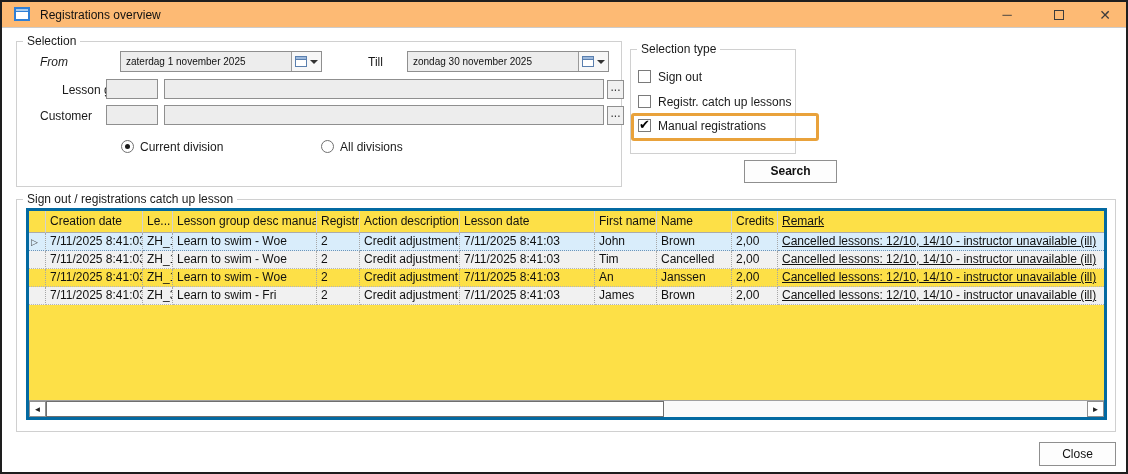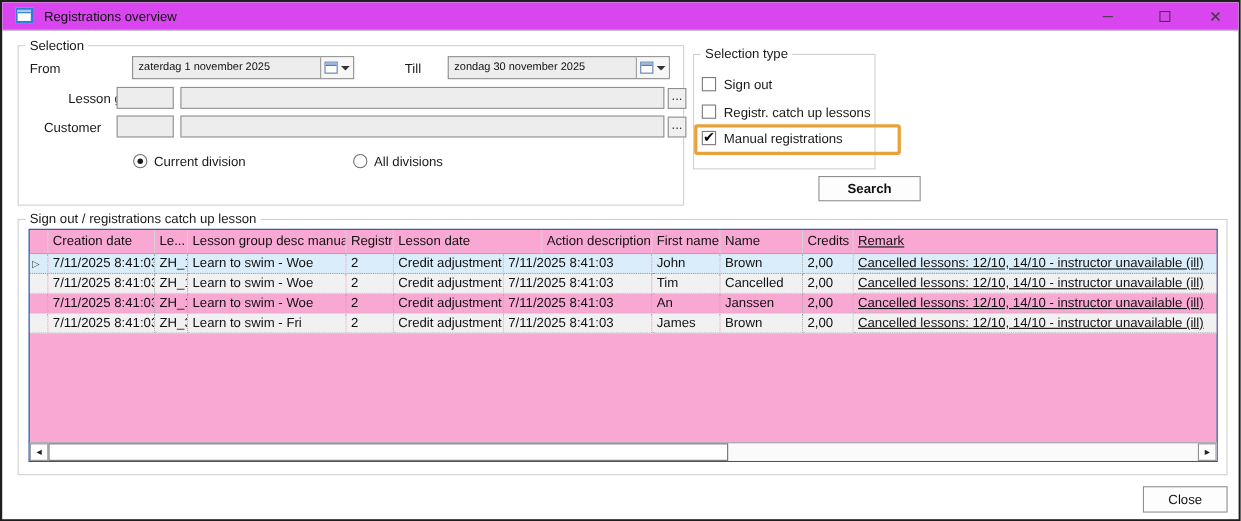--- a/index.html
+++ b/index.html
@@ -5,21 +5,21 @@
   * { margin:0; padding:0; box-sizing:border-box; }
   html,body { background:#e8e8e8; }
   body { font-family:"Liberation Sans","DejaVu Sans",sans-serif; font-size:12px; color:#1a1a1a; }
 
   .win {
     position:relative; width:1128px; height:474px;
     background:#ffffff; border:2px solid #1e1e1e; overflow:hidden;
   }
 
   
-  .titlebar { position:absolute; left:0; top:0; right:0; height:26px; background:#d946ef; border-bottom:1px solid #cccccc; }
+  .titlebar { position:absolute; left:0; top:0; right:0; height:26px; background:#fdba74; border-bottom:1px solid #cccccc; }
   .app-icon { position:absolute; left:12px; top:5px; width:16px; height:14px; border:2px solid #2f7fd6; background:#fff; }
   .app-icon .band { height:3px; background:#a9cdf0; border-bottom:1px solid #2f7fd6; }
   .title-text { position:absolute; left:38px; top:0; line-height:26px; font-size:12px; color:#111; }
   .winbtn { position:absolute; top:0; width:34px; height:26px; text-align:center; line-height:26px; color:#3c3c3c; font-size:13px; cursor:default; }
   .btn-min { left:988px; }
   .btn-max { left:1040px; }
   .btn-close { left:1086px; font-size:14px; }
   .max-box { display:inline-block; width:10px; height:10px; border:1px solid #3c3c3c; vertical-align:middle; margin-top:-2px; }
 
   
@@ -42,21 +42,21 @@
   .radio { position:absolute; width:13px; height:13px; border:1px solid #707070; border-radius:50%; background:#fff; }
   .radio.selected::after { content:""; position:absolute; left:3px; top:3px; width:5px; height:5px; border-radius:50%; background:#1a1a1a; }
   .cb { position:absolute; width:13px; height:13px; border:1px solid #7a7a7a; background:#fff; }
   .cb .mark { position:absolute; left:0px; top:-3px; font-size:13px; color:#000; }
   .hl-box { position:absolute; border:3px solid #e9a23b; border-radius:3px; background:transparent; }
 
   
   .pushbtn { position:absolute; background:#fdfdfd; border:1px solid #8f8f8f; font-size:12px; color:#111; text-align:center; }
 
   
-  .grid { position:absolute; left:24px; top:206px; width:1081px; height:212px; border:1px solid #0369a1; background:#f9a8d4; overflow:hidden; }
+  .grid { position:absolute; left:24px; top:206px; width:1081px; height:212px; border:3px solid #0369a1; background:#fde047; overflow:hidden; }
   .grow { display:flex; width:100%; }
   .hrow { height:22px; }
   .drow { height:18px; }
   .cell { flex:0 0 auto; overflow:hidden; white-space:nowrap; padding-left:4px; font-size:12px; }
   .hcell { line-height:21px; border-right:1px solid #d2d2d2; border-bottom:1px solid #ababab; color:#111; }
   .dcell { line-height:17px; border-right:1px dotted #a6a6a6; border-bottom:1px dotted #b5b5b5; color:#111; }
   .c0 { width:17px; padding-left:2px; }
   .c1 { width:97px; } .c2 { width:30px; } .c3 { width:144px; } .c4 { width:43px; }
   .c5 { width:100px; } .c6 { width:135px; } .c7 { width:62px; } .c8 { width:75px; }
   .c9 { width:46px; } .c10 { flex:1 1 auto; border-right:none;text-decoration:underline; }
@@ -83,21 +83,21 @@
     <div class="title-text">Registrations overview</div>
     <div class="winbtn btn-min"><span>─</span></div>
     <div class="winbtn btn-max"><span class="max-box"></span></div>
     <div class="winbtn btn-close"><span>✕</span></div>
   </div>
 
   <div class="groupbox" style="left:14px; top:39px; width:606px; height:146px;">
     <span class="gb-legend">Selection</span>
   </div>
 
-  <div class="lbl" style="left:25px; top:53px;">From</div>
+  <div class="lbl" style="left:38px; top:53px;font-style:italic;">From</div>
   <div class="field" style="left:118px; top:49px; width:202px;">
     <div class="txt">zaterdag 1 november 2025</div>
     <div class="datebtn">
       <span class="cal-icon">
           <span class="cband" style="display:block;"></span>
         </span>
       <span class="drop-arrow"></span>
     </div>
   </div>
 
@@ -158,22 +158,22 @@
   </div>
 
   <div class="grid">
 
     <div class="grow hrow">
       <div class="cell hcell c0"></div>
       <div class="cell hcell c1">Creation date</div>
       <div class="cell hcell c2">Le...</div>
       <div class="cell hcell c3">Lesson group desc manual</div>
       <div class="cell hcell c4">Registr</div>
+      <div class="cell hcell c5">Action description</div>
       <div class="cell hcell c6">Lesson date</div>
-      <div class="cell hcell c5">Action description</div>
       <div class="cell hcell c7">First name</div>
       <div class="cell hcell c8">Name</div>
       <div class="cell hcell c9">Credits</div>
       <div class="cell hcell c10">Remark</div>
     </div>
 
     <div class="grow drow row-sel">
       <div class="cell dcell c0"><span class="ind-glyph">▷</span></div>
       <div class="cell dcell c1">7/11/2025 8:41:03</div>
       <div class="cell dcell c2">ZH_1</div>

